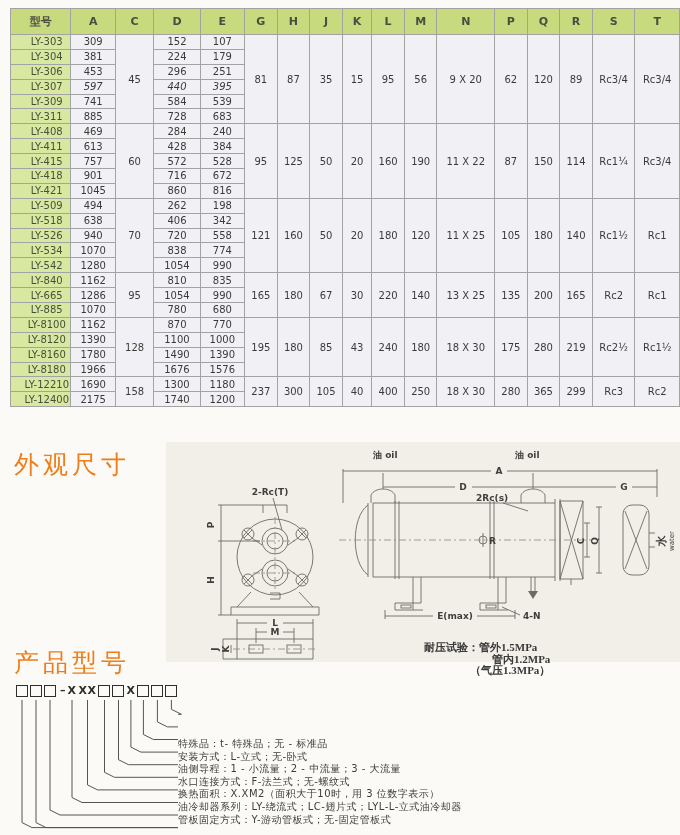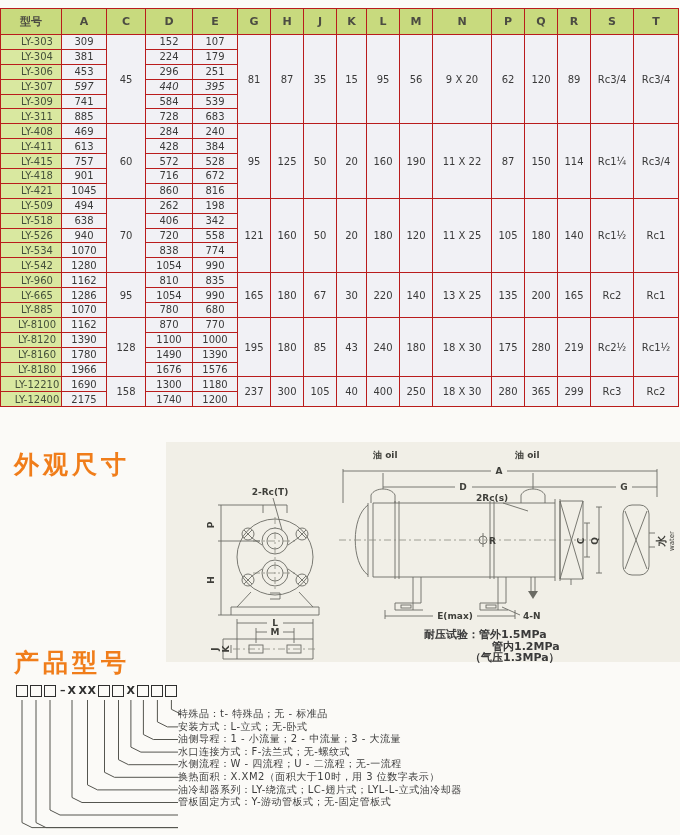--- a/index.html
+++ b/index.html
@@ -1,51 +1,51 @@
 <!DOCTYPE html>
 <html><head>
 <meta charset="utf-8">
 <style>
   html,body{margin:0;padding:0;background:#e8e8e8;}
   .page{position:relative;width:680px;height:835px;background:#fbfaf7;
         font-family:"DejaVu Sans","Liberation Sans",sans-serif;overflow:hidden;color:#333;}
   
-  table.spec{position:absolute;left:0;top:8px;border-collapse:separate;border-spacing:1px;
-             background:#b91c1c;table-layout:fixed;}
+  table.spec{position:absolute;left:10px;top:8px;border-collapse:separate;border-spacing:1px;
+             background:#a3a3a3;table-layout:fixed;}
   table.spec th{background:#c8da7e;color:#4c4c42;font-size:11px;font-weight:bold;
                 height:25px;padding:0;text-align:center;}
   table.spec td{font-size:10px;text-align:center;height:13.9px;padding:0;color:#3a3a3a;line-height:13px;}
   table.spec td.model{background:#d9e8a0;color:#45503a;padding-left:12px;}
   table.spec td.v{background:#f1f1f5;}
   table.spec td.it{font-style:italic;}
   
-  .sec-title{position:absolute;color:#f07d1a;font-size:25px;font-weight:bold;letter-spacing:4px;
+  .sec-title{position:absolute;color:#f07d1a;font-size:25px;font-weight:normal;letter-spacing:4px;
              line-height:30px;white-space:nowrap;}
   .t1{left:14px;top:450px;}
   .t2{left:14px;top:642px;margin-top:6px;}
   
   .panel{position:absolute;left:166px;top:442px;width:514px;height:220px;background:#f1efe7;}
   svg.drawing{position:absolute;overflow:visible;}
   .endview{left:185px;top:455px;}
   .sideview{left:335px;top:445px;}
   .dline{stroke:#6b6b64;stroke-width:0.9;fill:none;}
   .cline{stroke:#8b8b82;stroke-width:0.8;fill:none;stroke-dasharray:7 3 2 3;}
   .dtext{fill:#3f3f3a;font-size:9px;font-weight:bold;font-family:"DejaVu Sans",sans-serif;}
   .dtext.small{font-size:7px;font-weight:normal;}
-  .pressure{position:absolute;left:424px;top:629px;font-size:11px;font-weight:bold;
-            color:#3a3a3a;line-height:11.5px;white-space:nowrap;}
+  .pressure{position:absolute;left:424px;top:642px;font-size:11px;font-weight:bold;
+            color:#3a3a3a;line-height:11.5px;white-space:nowrap;font-family:Liberation Serif, serif;}
   .pressure .ln2{padding-left:55px;text-align:right;}
   .pressure .ln3{padding-left:46px;}
   
   .code-row{position:absolute;left:16px;top:684px;height:13px;display:flex;align-items:center;}
   .mbox{width:10px;height:10px;border:1.5px solid #2e2e2e;margin-right:2px;background:transparent;}
   .mdash{font-weight:bold;font-size:11px;margin:0 2px;color:#2e2e2e;}
   .mx{font-weight:bold;font-size:11px;color:#2e2e2e;letter-spacing:0.5px;margin-right:2px;}
   #leaders{position:absolute;left:10px;top:698px;}
-  .legend{position:absolute;left:178px;top:708px;}
+  .legend{position:absolute;left:178px;top:738px;}
   .legend-item{height:12.6px;line-height:12.6px;font-size:10px;color:#3d3d3d;white-space:nowrap;
                letter-spacing:0.5px;}
 </style>
 </head>
 <body>
 
 <div class="page">
 
   <table class="spec" id="spec-table">
       <colgroup>
@@ -216,21 +216,21 @@
           <td class="v">838</td>
           <td class="v">774</td>
         </tr>
         <tr>
           <td class="model">LY-542</td>
           <td class="v">1280</td>
           <td class="v">1054</td>
           <td class="v">990</td>
         </tr>
         <tr>
-          <td class="model">LY-960</td>
+          <td class="model">LY-840</td>
           <td class="v">1162</td>
           <td class="v" rowspan="3">95</td>
           <td class="v">810</td>
           <td class="v">835</td>
           <td class="v" rowspan="3">165</td>
           <td class="v" rowspan="3">180</td>
           <td class="v" rowspan="3">67</td>
           <td class="v" rowspan="3">30</td>
           <td class="v" rowspan="3">220</td>
           <td class="v" rowspan="3">140</td>
@@ -433,19 +433,18 @@
 
   <svg id="leaders" width="660" height="137">
     <path id="leader-paths" fill="none" stroke="#55554f" stroke-width="1" d="M161.4,2 V11.3 L171.4,16.3 H168 M147.4,2 V23.9 L157.4,28.9 H168 M133.4,2 V36.5 L143.4,41.5 H168 M120.9,2 V49.1 L130.9,54.1 H168 M108.5,2 V61.7 L118.5,66.7 H168 M94.5,2 V74.3 L104.5,79.3 H168 M77.5,2 V86.9 L87.5,91.9 H168 M62.0,2 V99.5 L72.0,104.5 H168 M40.0,2 V112.0 L50.0,117.0 H168 M12.0,2 V124.6 L22.0,129.6 H168 M26.0,2 V124.6 L36.0,129.6 H168 "></path>
   </svg>
 
   <div class="legend" id="legend">
       <div class="legend-item">特殊品：t- 特殊品；无 - 标准品</div>
       <div class="legend-item">安装方式：L-立式；无-卧式</div>
       <div class="legend-item">油侧导程：1 - 小流量；2 - 中流量；3 - 大流量</div>
       <div class="legend-item">水口连接方式：F-法兰式；无-螺纹式</div>
-      <div class="legend-item">水侧流程：W - 四流程；U - 二流程；无-一流程</div>
       <div class="legend-item">换热面积：X.XM2（面积大于10时，用 3 位数字表示）</div>
       <div class="legend-item">油冷却器系列：LY-绕流式；LC-翅片式；LYL-L-立式油冷却器</div>
       <div class="legend-item">管板固定方式：Y-游动管板式；无-固定管板式</div>
     </div>
 
 </div>
 
 </body></html>

